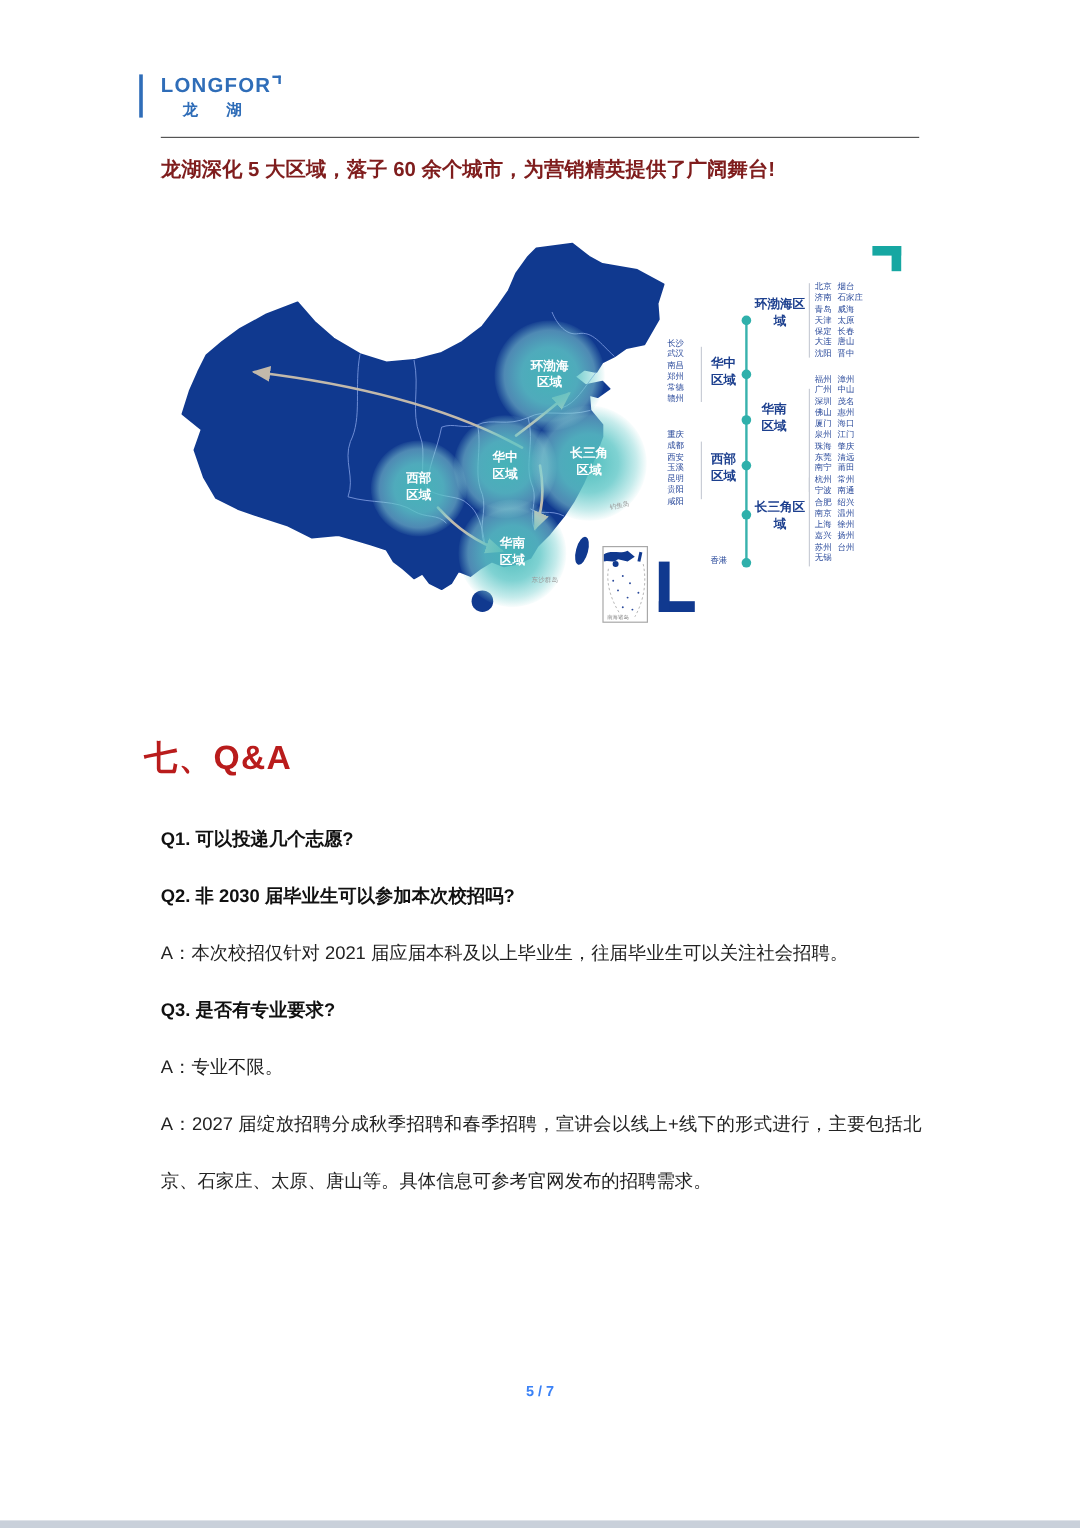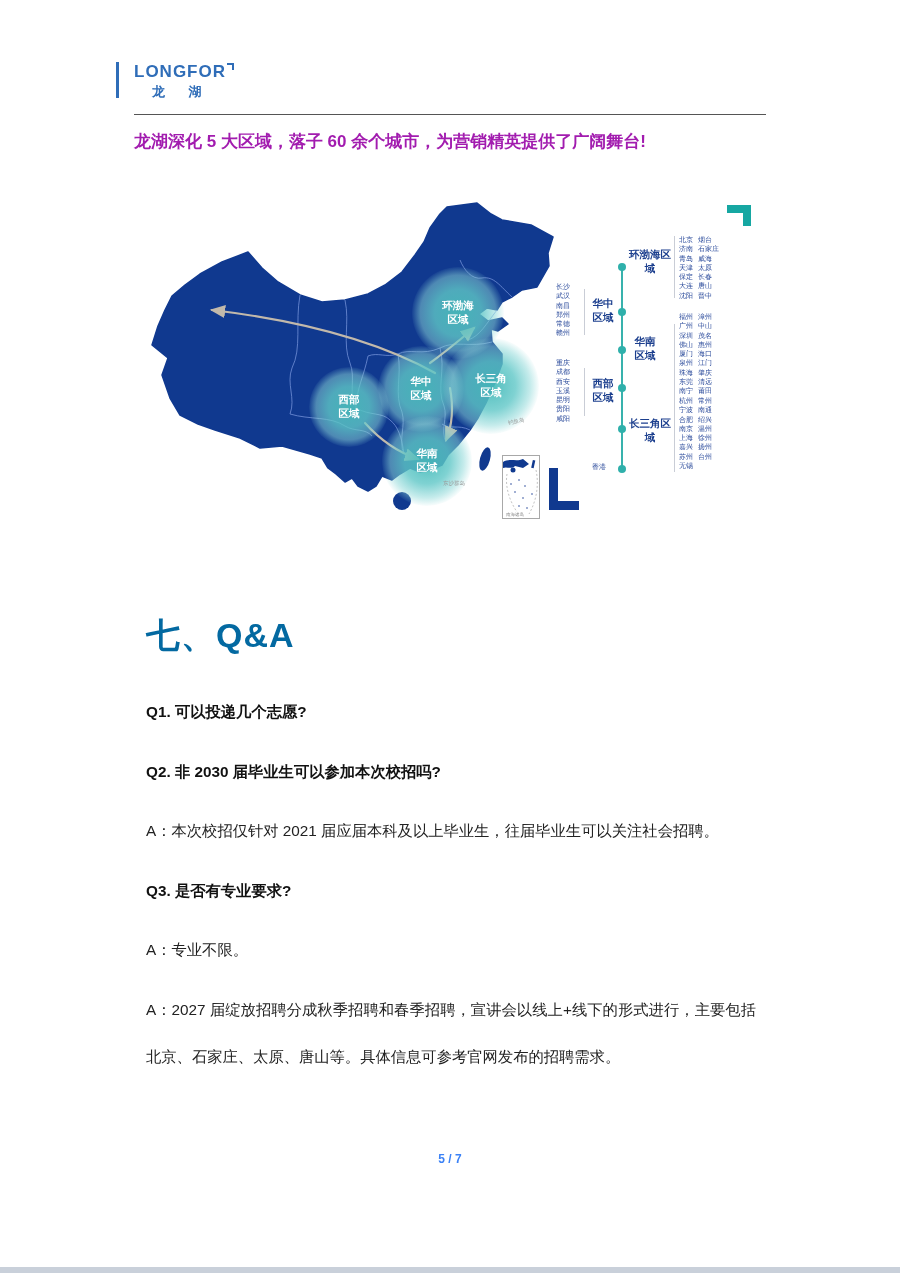--- a/index.html
+++ b/index.html
@@ -14,21 +14,21 @@
 
   
   .logo-rule   { left:116px; top:62px; width:3px; height:36px; background:#2f6db8; }
   .logo-block  { left:134px; top:62px; }
   .logo-en     { font-size:17px; font-weight:bold; color:#2f6db8; letter-spacing:1px;margin-top:12px; }
   .logo-corner { display:inline-block; width:7px; height:7px;
                  border-top:2.5px solid #2f6db8; border-right:2.5px solid #2f6db8;
                  position:relative; top:-7px; margin-left:1px; }
   .logo-cn     { font-size:13px; font-weight:bold; color:#2f6db8; letter-spacing:10px; margin-left:18px; margin-top:1px; }
   .top-rule    { left:134px; top:114px; width:632px; height:1px; background:#555; }
-  .headline    { left:134px; top:130px; width:640px; font-size:17px; font-weight:bold; color:#a21caf; }
+  .headline    { left:134px; top:130px; width:640px; font-size:17px; font-weight:bold; color:#7f1d1d; }
 
   
   .map-wrap   { left:150px; top:198px; width:420px; height:325px; }
   .china-svg  { position:absolute; left:0; top:0; width:420px; height:325px; }
 
   .glow { position:absolute; border-radius:50%;
           display:flex; align-items:center; justify-content:center;
           background: radial-gradient(circle,
             rgba(72,186,186,0.95) 0%, rgba(95,199,199,0.8) 36%,
             rgba(140,216,216,0.5) 58%, rgba(140,216,216,0) 72%); }
@@ -89,23 +89,23 @@
   .grp-xibu .rp-div    { left:36px; top:145px; height:48px; }
   .grp-xibu .rp-label  { left:40px; top:153px; width:30px; }
 
   .grp-csj .rp-label { left:80px;  top:193px; width:44px; }
   .grp-csj .rp-div   { left:126px; top:175px; height:74px; }
   .grp-csj .rp-cities{ left:131px; top:173px; }
 
   .rp-hk { position:absolute; left:44px; top:239px; font-size:7px; color:#2a4a9b; }
 
   
-  .section-title { left:146px; top:613px; font-size:34px; font-weight:bold; color:#0369a1; letter-spacing:1px; }
+  .section-title { left:120px; top:613px; font-size:28px; font-weight:bold; color:#b91c1c; letter-spacing:1px; }
   .qa { left:134px; top:676px; width:634px; }
-  .qa p { margin:12px; font-size:15.3px; line-height:47.5px; }
+  .qa p { margin:0; font-size:15.3px; line-height:47.5px; }
   .qa .q { font-weight:bold; color:#111; }
   .qa .a { color:#222; text-align:justify; }
 
   .footer { left:0; top:1152px; width:900px; text-align:center;
             font-size:12px; font-weight:bold; color:#3b82f6; }
   .page-edge { left:0; top:1267px; width:900px; height:6px; background:#c9d0da; }
 </style>
 </head>
 <body>
 

